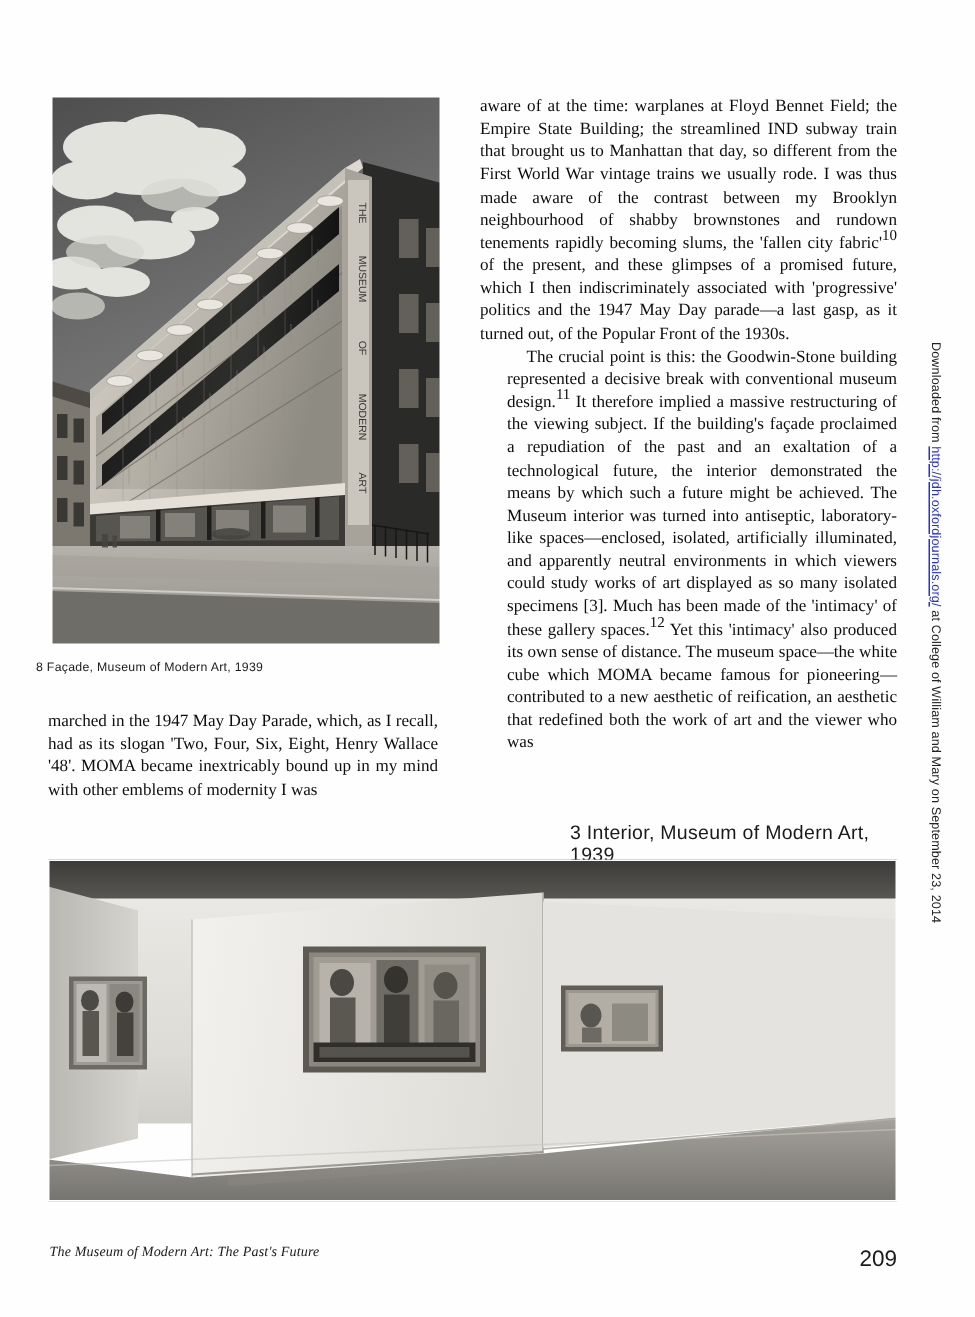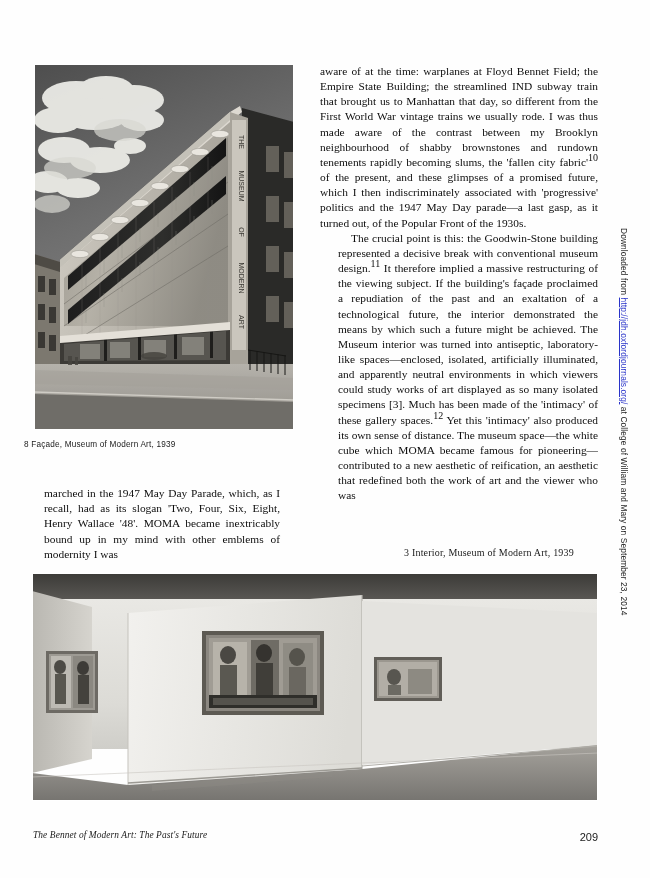--- a/index.html
+++ b/index.html
@@ -53,47 +53,47 @@
   #left-col-text {
     position: absolute;
     left: 28px;
     top: 470px;
     width: 268px;
     font-size: 11.4px;
     line-height: 15.2px;
     text-align: justify;
     color: #0d0d0d;
   }
-  #left-col-text p { margin: 16px; }
+  #left-col-text p { margin: 4px; }
 
   
   #right-col-text {
     position: absolute;
     left: 320px;
     top: 64px;
     width: 278px;
     font-size: 11.4px;
     line-height: 15.15px;
     text-align: justify;
     color: #0d0d0d;
   }
   #right-col-text p { margin: 0; }
   #right-col-text p.indent { text-indent: 13px; margin-left: 18px; }
   sup { font-size: 10px; vertical-align: super; line-height: 0; }
 
   
   #fig3-caption {
     position: absolute;
-    left: 404px;
+    left: 380px;
     top: 547px;
     width: 230px;
-    font-size: 10px;
+    font-size: 13px;
     letter-spacing: 0.2px;
     color: #1a1a1a;
-    font-family: Liberation Serif, serif;
+    font-family: Liberation Sans, sans-serif;
   }
 
   
   #fig3-wrap {
     position: absolute;
     left: 32px;
     top: 573px;
     width: 566px;
     height: 228px;
   }
@@ -105,21 +105,21 @@
     top: 830px;
     font-size: 9.4px;
     font-style: italic;
     color: #1a1a1a;
     letter-spacing: 0.1px;
   }
   #footer-page {
     position: absolute;
     right: 52px;
     top: 831px;
-    font-size: 11px;
+    font-size: 15px;
     color: #1a1a1a;
     font-family: "Liberation Sans", sans-serif;
   }
 
   
   #download-stamp {
     position: absolute;
     left: 618px;
     top: 228px;
     width: 14px;
@@ -434,21 +434,21 @@
 
       <path d="M96 210 L330 195" stroke="#9c9a94" stroke-width="1.4" fill="none"></path>
       <path d="M330 193 L566 173" stroke="#b1afa9" stroke-width="1" fill="none"></path>
 
       <path d="M120 212 L300 198 L300 204 L120 218 Z" fill="#8f8d87" opacity="0.35"></path>
 
       <rect x="0.5" y="0.5" width="565" height="227" fill="none" stroke="#ffffff" stroke-width="1"></rect>
     </svg>
   </div>
 
-  <div id="footer-title">The Bennet of Modern Art: The Past's Future</div>
+  <div id="footer-title">The Museum of Modern Art: The Past's Future</div>
   <div id="footer-page">209</div>
 
   <div id="download-stamp">
     <div class="inner">
       <span>Downloaded from </span><span class="url">http://jdh.oxfordjournals.org/</span><span> at College of William and Mary on September 23, 2014</span>
     </div>
   </div>
 
 </div>
 

